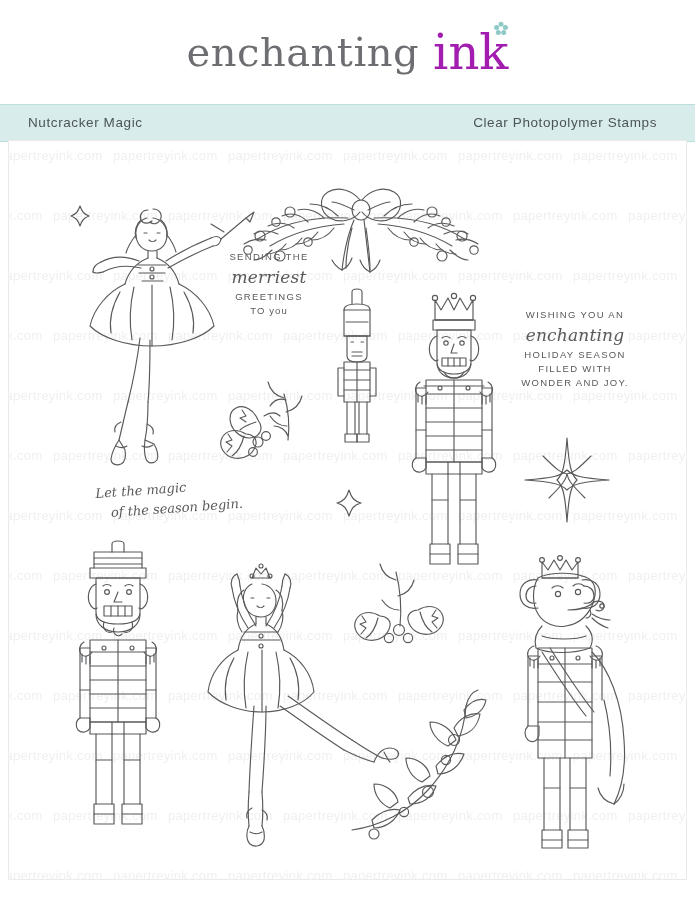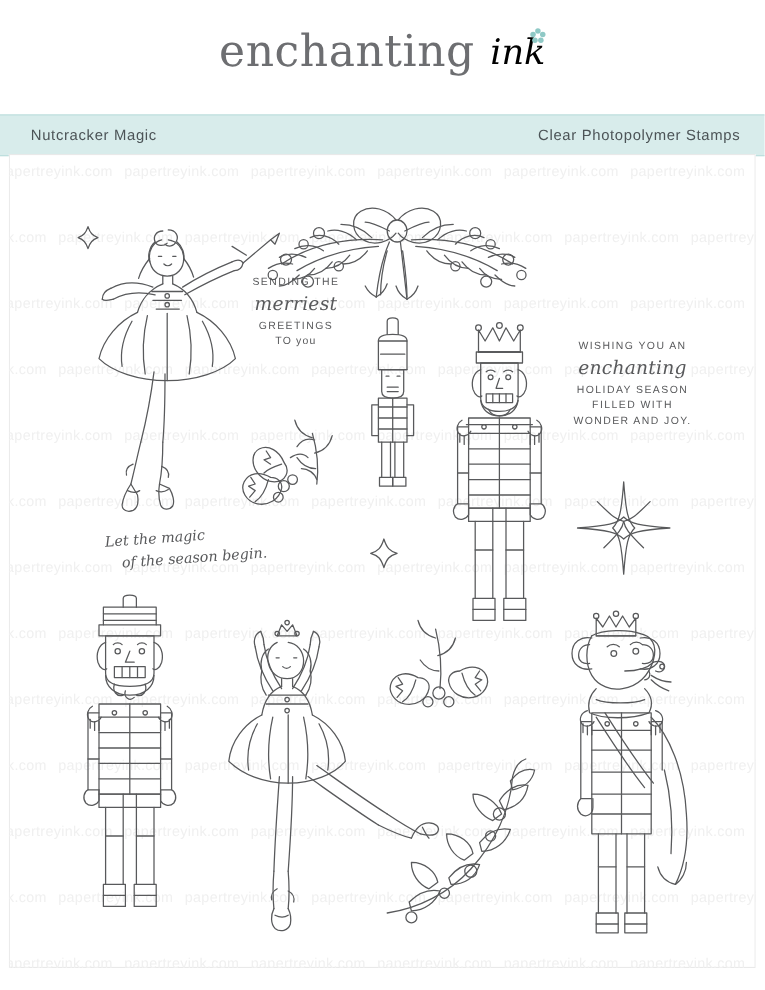--- a/index.html
+++ b/index.html
@@ -34,23 +34,22 @@
     font-family: "DejaVu Serif", serif;
     font-size: 40px;
     letter-spacing: 0.5px;
     color: #6d6e71;
     font-weight: 400;
     display: inline-block;
     vertical-align: middle;
   }
   .brand-ink {
     font-family: "DejaVu Serif", serif;
-    font-style: italic;
-    font-size: 32px;
-    color: #000000;
+    font-size: 48px;
+    color: #a21caf;
     display: inline-block;
     vertical-align: middle;
     margin-left: 14px;
     position: relative;
   }
   .brand-flower {
     position: absolute;
     top: -3px;
     right: -1px;
     width: 16px;
@@ -71,21 +70,21 @@
   .title-left {
     position: absolute;
     left: 28px;
     top: 10px;
     font-size: 13.5px;
     letter-spacing: 0.6px;
     color: #4c5457;
   }
   .title-right {
     position: absolute;
-    right: 22px;
+    right: 38px;
     top: 10px;
     font-size: 13.5px;
     letter-spacing: 0.6px;
     color: #4c5457;
   }
 
   
   .sheet {
     position: absolute;
     top: 140px;

